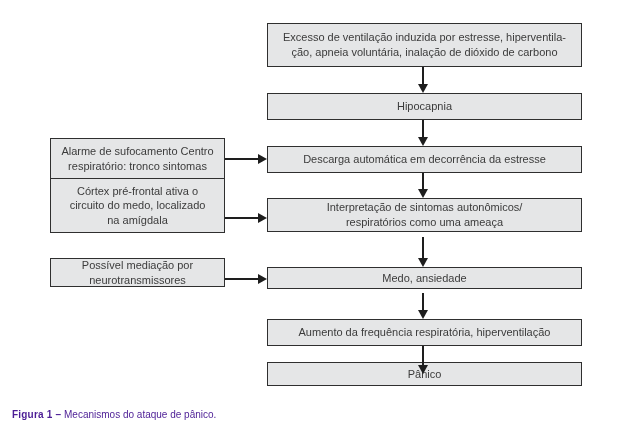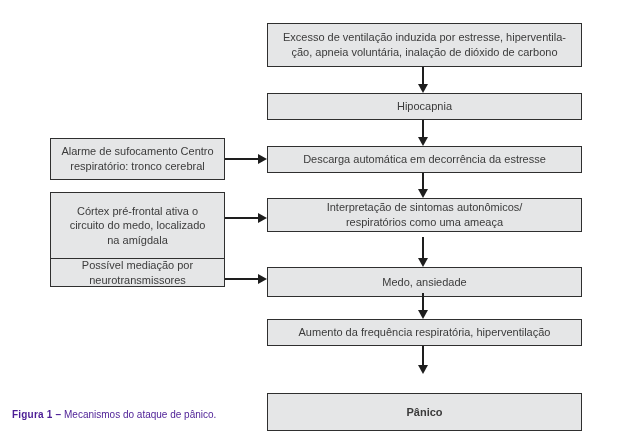--- a/index.html
+++ b/index.html
@@ -74,30 +74,30 @@
   <div class="box main-box" style="top:23px; height:44px;">Excesso de ventilação induzida por estresse, hiperventila-
 ção, apneia voluntária, inalação de dióxido de carbono</div>
 
   <div class="box main-box" style="top:93px; height:27px;">Hipocapnia</div>
 
   <div class="box main-box" style="top:146px; height:27px;">Descarga automática em decorrência da estresse</div>
 
   <div class="box main-box" style="top:198px; height:34px;">Interpretação de sintomas autonômicos/
 respiratórios como uma ameaça</div>
 
-  <div class="box main-box" style="top:267px; height:30px;">Medo, ansiedade</div>
+  <div class="box main-box" style="top:267px; height:22px;">Medo, ansiedade</div>
 
   <div class="box main-box" style="top:319px; height:27px;">Aumento da frequência respiratória, hiperventilação</div>
 
-  <div class="box main-box" style="top:393px; height:38px;font-weight:bold;">Pânico</div>
+  <div class="box main-box" style="top:362px; height:24px;">Pânico</div>
 
   <div class="box side-box" style="top:138px; height:42px;">Alarme de sufocamento Centro
-respiratório: tronco cerebral</div>
+respiratório: tronco sintomas</div>
 
-  <div class="box side-box" style="top:192px; height:67px;">Córtex pré-frontal ativa o
+  <div class="box side-box" style="top:178px; height:55px;">Córtex pré-frontal ativa o
 circuito do medo, localizado
 na amígdala</div>
 
   <div class="box side-box" style="top:258px; height:29px;">Possível mediação por
 neurotransmissores</div>
 
   <div class="varrow" style="top:67px;  height:26px;">
     <div class="stem" style="height:17px;"></div>
       <div class="head"></div>
   </div>

